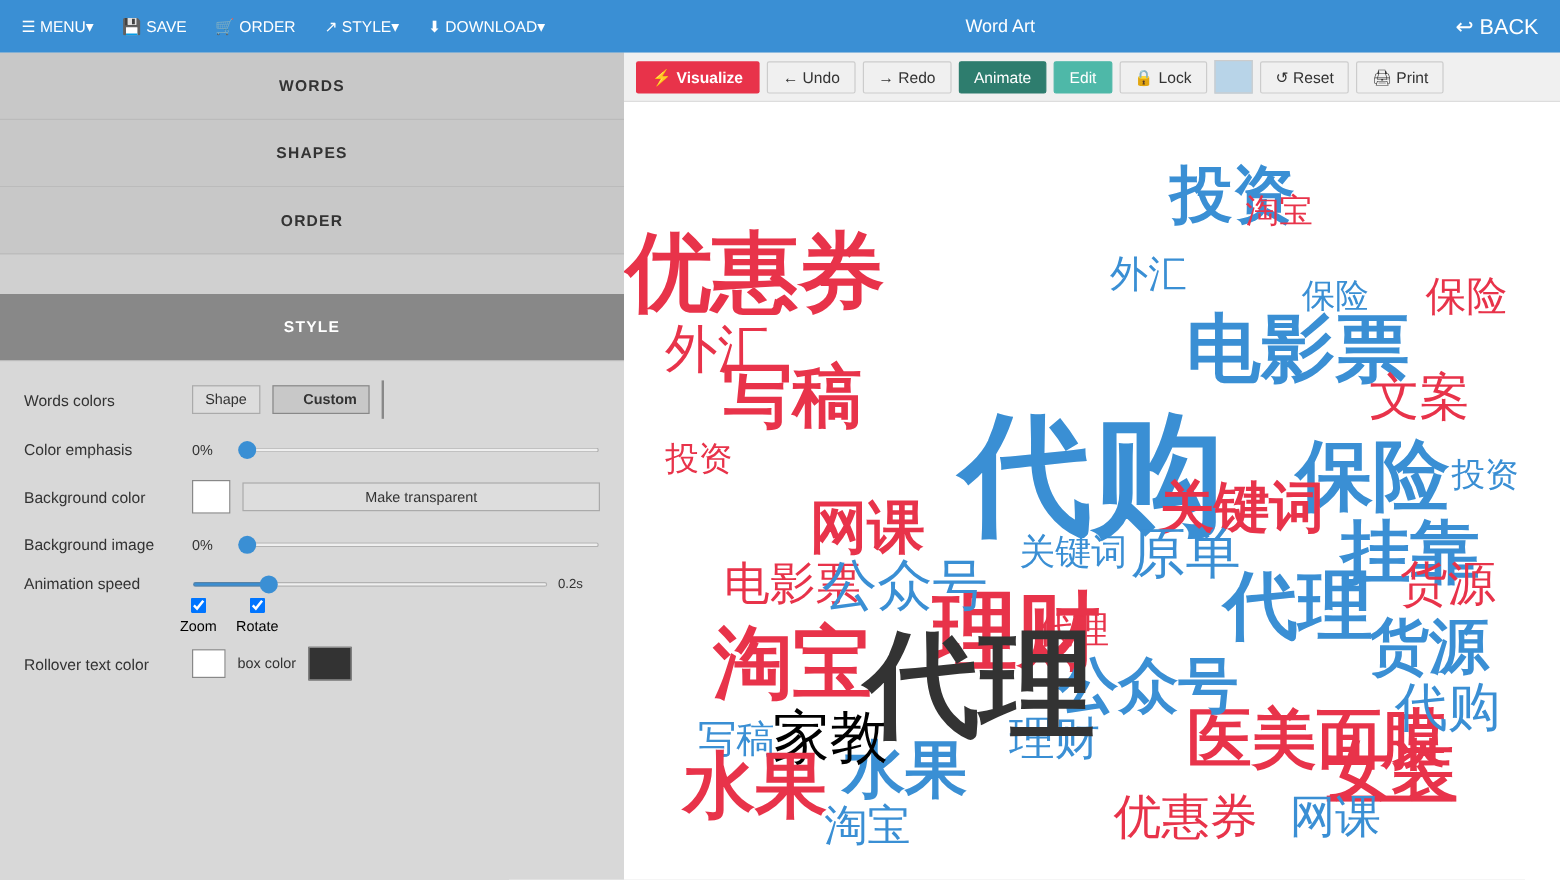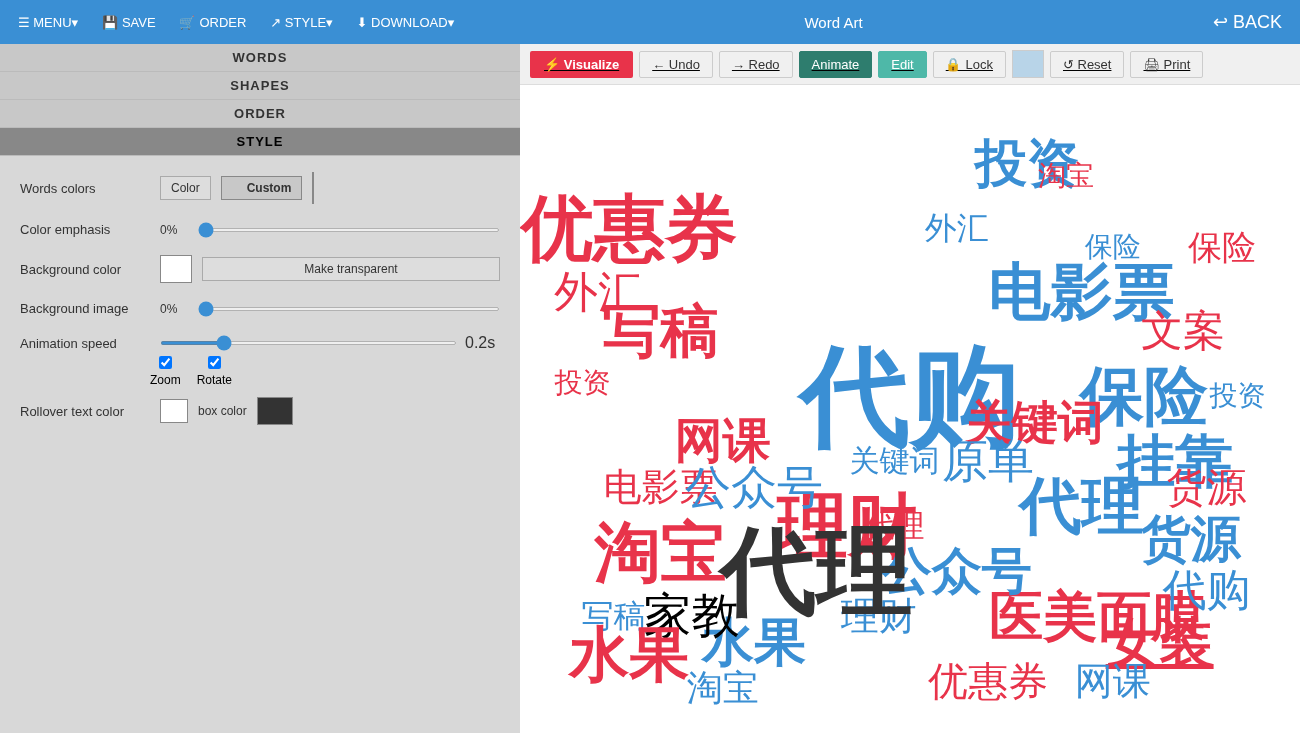--- a/index.html
+++ b/index.html
@@ -19,23 +19,23 @@
 
     
     .main { display: flex; height: calc(733px - 44px); }
 
     
     .left-panel {
       width: 520px; background: #d0d0d0; display: flex; flex-direction: column; flex-shrink: 0;
     }
     .nav-tabs { display: flex; flex-direction: column; }
     .nav-tab {
-      background: #c8c8c8; border: none; padding: 6px; text-align: center; font-size: 13px; font-weight: 600; color: #333; cursor: pointer; letter-spacing: 1px; border-bottom: 1px solid #bbb;
-    }
-    .nav-tab.active { background: #888; color: #000000; }
+      background: #c8c8c8; border: none; padding: 20px; text-align: center; font-size: 13px; font-weight: 600; color: #333; cursor: pointer; letter-spacing: 1px; border-bottom: 1px solid #bbb;
+    }
+    .nav-tab.active { background: #888; color: #ffffff; margin-top: 33px; }
 
     .style-content { padding: 16px 20px; background: #d8d8d8; flex: 1; }
 
     .style-row { display: flex; align-items: center; margin-bottom: 18px; gap: 10px; }
     .style-row label { width: 130px; font-size: 13px; color: #333; flex-shrink: 0; }
 
     .btn-shape, .btn-custom {
       border: 1px solid #aaa; background: #ddd; padding: 4px 10px; cursor: pointer; font-size: 12px; color: #333;
     }
     .btn-custom { background: #c8c8c8; border-color: #888; font-weight: 600; padding-left: 25px; }
@@ -44,33 +44,33 @@
     .color-swatch { height: 32px; flex: 1; }
 
     .slider-container { display: flex; align-items: center; gap: 8px; flex: 1; }
     .slider-val { font-size: 12px; color: #333; min-width: 30px; }
     input[type=range] { flex: 1; height: 4px; accent-color: #3a8fd4; cursor: pointer; }
 
     .bg-color-box { width: 32px; height: 28px; border: 1px solid #888; background: white; flex-shrink: 0; }
     .btn-transparent { flex: 1; border: 1px solid #aaa; background: #ddd; padding: 4px 10px; cursor: pointer; font-size: 12px; color: #333; }
 
     .anim-row { display: flex; align-items: center; gap: 8px; flex: 1; }
-    .anim-val { font-size: 16px; color: #333; min-width: 35px; }
+    .anim-val { font-size: 11px; color: #333; min-width: 35px; }
     .checkbox-row { display: flex; align-items: center; gap: 16px; margin-top: 4px; }
     .checkbox-row label { display: flex; align-items: center; gap: 4px; font-size: 12px; cursor: pointer; width: auto; flex-direction: column; }
     .rollover-box { width: 28px; height: 24px; border: 1px solid #888; background: white; flex-shrink: 0; }
     .box-color-label { font-size: 12px; color: #333; }
     .box-color-swatch { width: 36px; height: 28px; border: 1px solid #888; background: #333; flex-shrink: 0; cursor: pointer; }
 
     
     .right-panel { flex: 1; background: #f0f0f0; display: flex; flex-direction: column; }
 
     
     .toolbar {
-      display: flex; align-items: flex-end; background: #f0f0f0; padding: 6px 10px; gap: 6px; border-bottom: 1px solid #ddd; text-decoration: underline;
+      display: flex; align-items: flex-end; background: #f0f0f0; padding: 6px 10px; gap: 6px; border-bottom: 1px solid #ddd;
     }
     .btn-visualize {
       background: #e8334a; color: white; border: none; padding: 6px 14px; cursor: pointer; font-size: 13px; font-weight: 600; display: flex; align-items: center; gap: 5px; border-radius: 2px;
     }
     .btn-toolbar {
       background: #f0f0f0; border: 1px solid #ccc; padding: 5px 12px; cursor: pointer; font-size: 13px; color: #333; display: flex; align-items: center; gap: 4px; border-radius: 2px;
     }
     .btn-animate { background: #2e7d6e; color: white; border: 1px solid #2e7d6e; padding: 5px 12px; cursor: pointer; font-size: 13px; border-radius: 2px; }
     .btn-edit { background: #4eb8a8; color: white; border: 1px solid #4eb8a8; padding: 5px 12px; cursor: pointer; font-size: 13px; border-radius: 2px; }
     .color-picker-box { width: 32px; height: 28px; border: 1px solid #ccc; background: #b8d4e8; cursor: pointer; }
@@ -108,21 +108,21 @@
       <button class="nav-tab">WORDS</button>
       <button class="nav-tab">SHAPES</button>
       <button class="nav-tab">ORDER</button>
       <button class="nav-tab active">STYLE</button>
     </div>
 
     <div class="style-content">
 
       <div class="style-row">
         <label>Words colors</label>
-        <button class="btn-shape">Color</button>
+        <button class="btn-shape">Shape</button>
         <button class="btn-custom">Custom</button>
         <div class="color-swatch-row">
           <div class="color-swatch" style="background:#333344;"></div>
           <div class="color-swatch" style="background:#3a8fd4;"></div>
           <div class="color-swatch" style="background:#e8334a;"></div>
         </div>
       </div>
 
       <div class="style-row">
         <label>Color emphasis</label>

